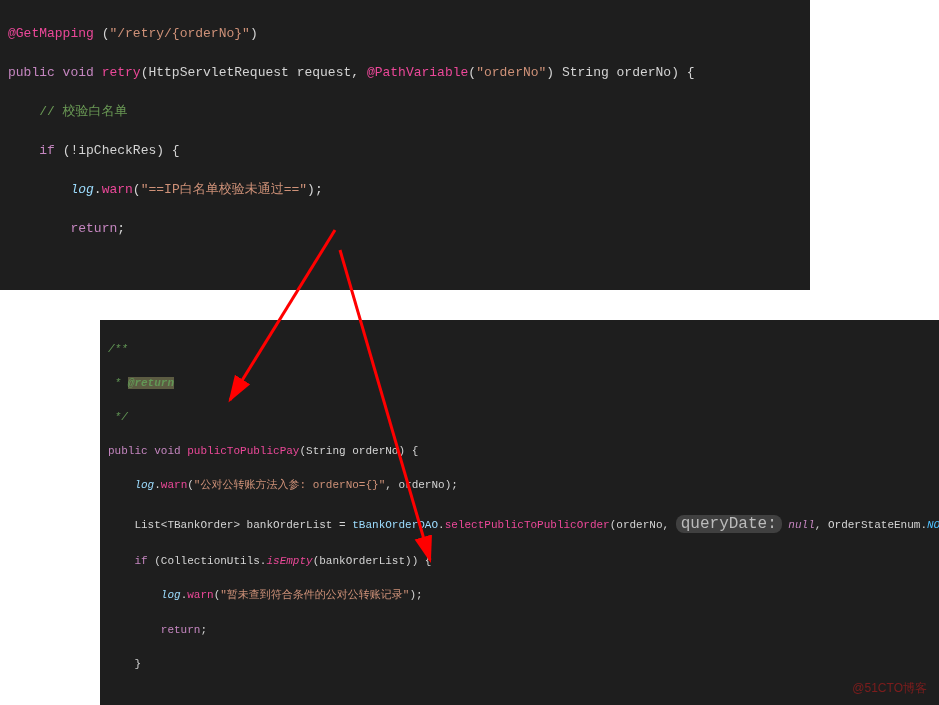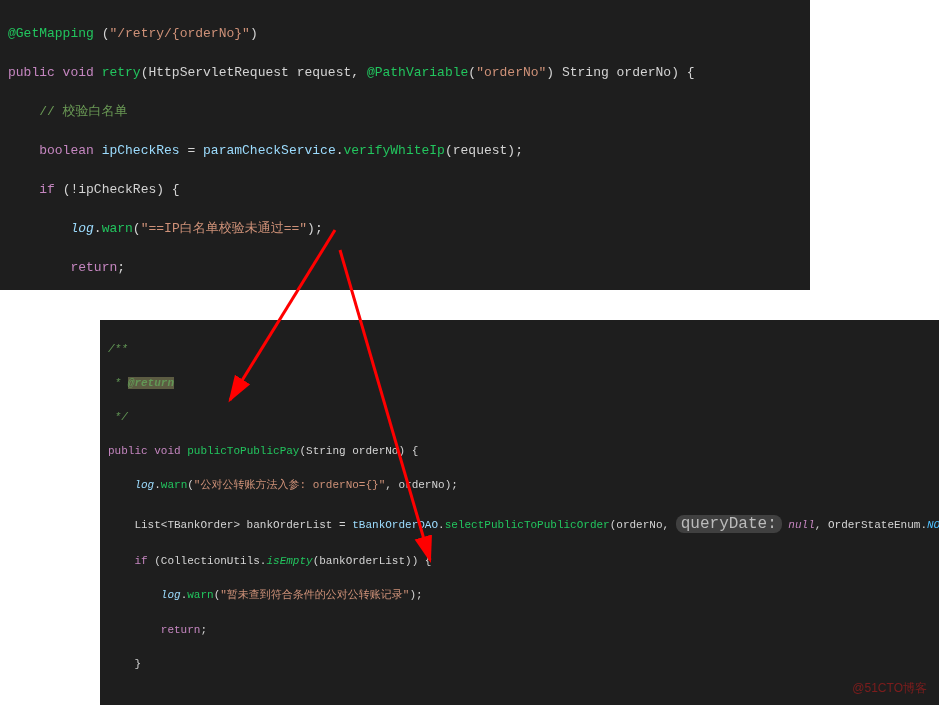--- a/index.html
+++ b/index.html
@@ -15,21 +15,21 @@
       position: absolute;
       background: #1e1e1e;
       color: #d4d4d4;
       overflow: hidden;
       white-space: pre;
       line-height: 1.5;
       padding: 4px 8px;
     }
     .pane-top { left: 0; top: 0; width: 810px; height: 290px; }
     .pane-bottom { left: 100px; top: 320px; width: 839px; height: 385px; font-size: 11px; line-height: 1.55; }
-    .y  { color: #22c55e; }  
+    .y  { color: #ec4899; }  
     .k  { color: #c586c0; }  
     .s  { color: #ce9178; }  
     .c  { color: #6a9955; }  
     .v  { color: #9cdcfe; }  
     .o  { color: #d4d4d4; }  
     .i  { font-style: italic; color: #9cdcfe; }
     .it { font-style: italic; }
     .konst { color: #4fc1ff; font-style: italic; }
     .nl { color: #c586c0; font-style: italic; }
     .jtag { color: #629755; font-weight: bold; font-style: italic; background: #5c5c42; }
@@ -42,21 +42,20 @@
       opacity: 0.6;
     }
   </style>
 </head>
 <body>
 
 <div class="editor-pane pane-top">
 <div><span class="y">@GetMapping </span><span class="o">(</span><span class="s">"/retry/{orderNo}"</span><span class="o">)</span></div>
 <div><span class="k">public </span><span class="k">void </span><span class="y">retry</span><span class="o">(HttpServletRequest request, </span><span class="y">@PathVariable</span><span class="o">(</span><span class="s">"orderNo"</span><span class="o">) String orderNo) {</span></div>
 <div>    <span class="c">// 校验白名单</span></div>
-<div>    <span class="k">boolean </span><span class="v">ipCheckRes</span><span class="o"> = </span><span class="v">paramCheckService</span><span class="o">.</span><span class="y">verifyWhiteIp</span><span class="o">(request);</span></div>
 <div>    <span class="k">if </span><span class="o">(!ipCheckRes) {</span></div>
 <div>        <span class="i">log</span><span class="o">.</span><span class="y">warn</span><span class="o">(</span><span class="s">"==IP白名单校验未通过=="</span><span class="o">);</span></div>
 <div>        <span class="k">return</span><span class="o">;</span></div>
 
 
 
 
 
 </div>
 

